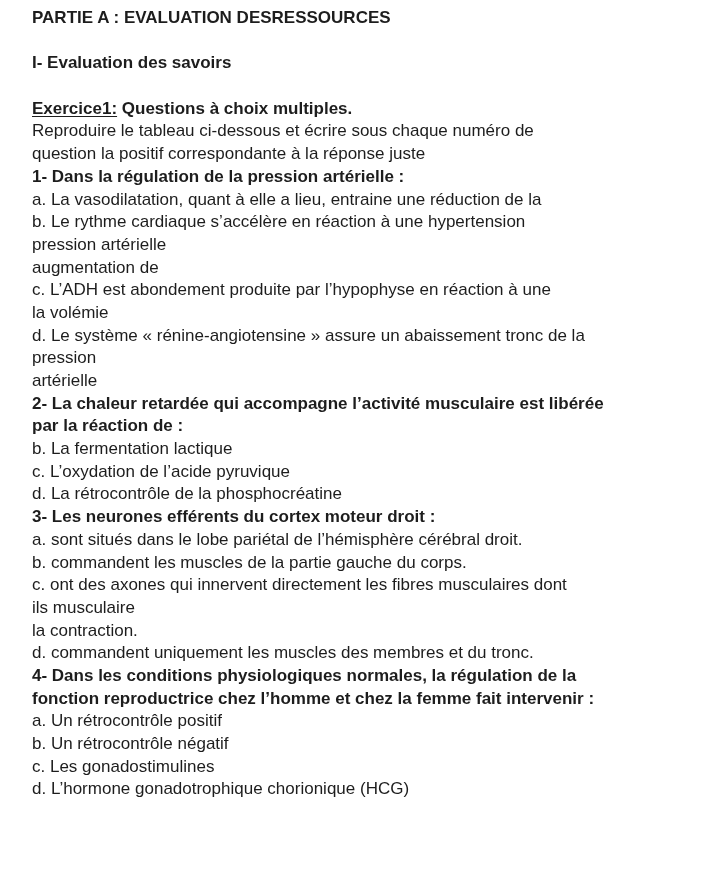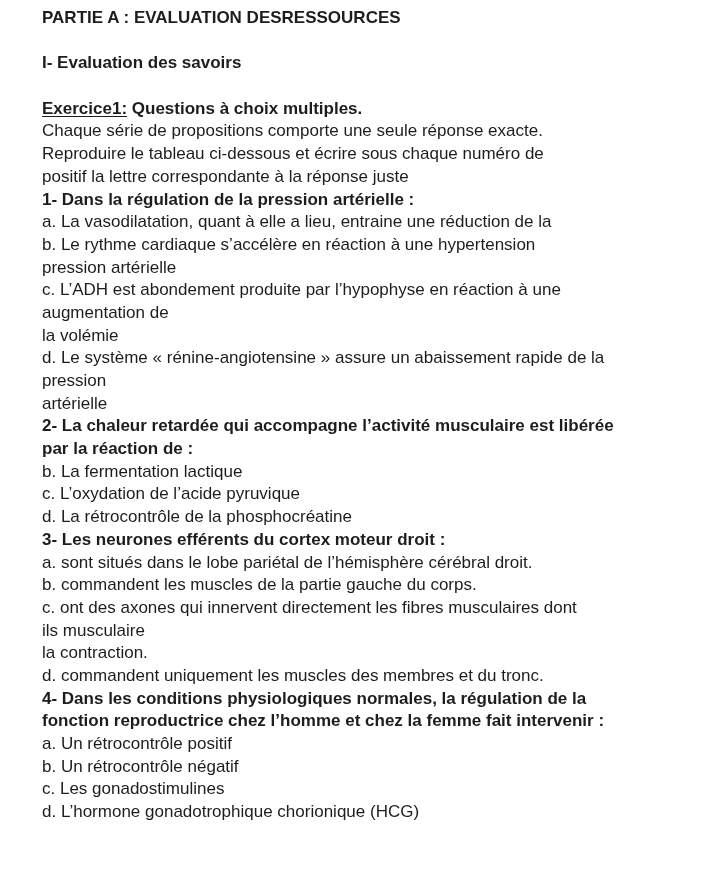--- a/index.html
+++ b/index.html
@@ -9,21 +9,21 @@
     }
     body {
       width: 720px;
       height: 881px;
       overflow: hidden;
     }
     .page {
       box-sizing: border-box;
       width: 720px;
       height: 881px;
-      padding: 7px 28px 0 42px;
+      padding: 7px 28px 0 32px;
       background: #ffffff;
       font-family: "Liberation Sans", "DejaVu Sans", sans-serif;
       font-size: 17px;
       line-height: 22.7px;
       color: #1d1d1d;
       -webkit-font-smoothing: antialiased;
     }
     .line {
       height: 22.7px;
       white-space: pre;
@@ -40,31 +40,30 @@
 </head>
 <body>
 
 <div class="page">
   <div>
       <div class="line"><span class="seg-bold">PARTIE A : EVALUATION DESRESSOURCES</span></div>
       <div class="line"></div>
       <div class="line"><span class="seg-bold">I- Evaluation des savoirs</span></div>
       <div class="line"></div>
       <div class="line"><span class="seg-bold seg-underline">Exercice1:</span><span class="seg-bold"> Questions à choix multiples.</span></div>
-      <div class="line"><span>Chaque série de propositions comporte une seule réponse exacte.</span></div>
       <div class="line"><span>Reproduire le tableau ci-dessous et écrire sous chaque numéro de</span></div>
-      <div class="line"><span>positif la lettre correspondante à la réponse juste</span></div>
+      <div class="line"><span>question la positif correspondante à la réponse juste</span></div>
       <div class="line"><span class="seg-bold">1- Dans la régulation de la pression artérielle :</span></div>
       <div class="line"><span>a. La vasodilatation, quant à elle a lieu, entraine une réduction de la</span></div>
       <div class="line"><span>b. Le rythme cardiaque s’accélère en réaction à une hypertension</span></div>
       <div class="line"><span>pression artérielle</span></div>
+      <div class="line"><span>augmentation de</span></div>
       <div class="line"><span>c. L’ADH est abondement produite par l’hypophyse en réaction à une</span></div>
-      <div class="line"><span>augmentation de</span></div>
       <div class="line"><span>la volémie</span></div>
-      <div class="line"><span>d. Le système « rénine-angiotensine » assure un abaissement rapide de la</span></div>
+      <div class="line"><span>d. Le système « rénine-angiotensine » assure un abaissement tronc de la</span></div>
       <div class="line"><span>pression</span></div>
       <div class="line"><span>artérielle</span></div>
       <div class="line"><span class="seg-bold">2- La chaleur retardée qui accompagne l’activité musculaire est libérée</span></div>
       <div class="line"><span class="seg-bold">par la réaction de :</span></div>
       <div class="line"><span>b. La fermentation lactique</span></div>
       <div class="line"><span>c. L’oxydation de l’acide pyruvique</span></div>
       <div class="line"><span>d. La rétrocontrôle de la phosphocréatine</span></div>
       <div class="line"><span class="seg-bold">3- Les neurones efférents du cortex moteur droit :</span></div>
       <div class="line"><span>a. sont situés dans le lobe pariétal de l’hémisphère cérébral droit.</span></div>
       <div class="line"><span>b. commandent les muscles de la partie gauche du corps.</span></div>

